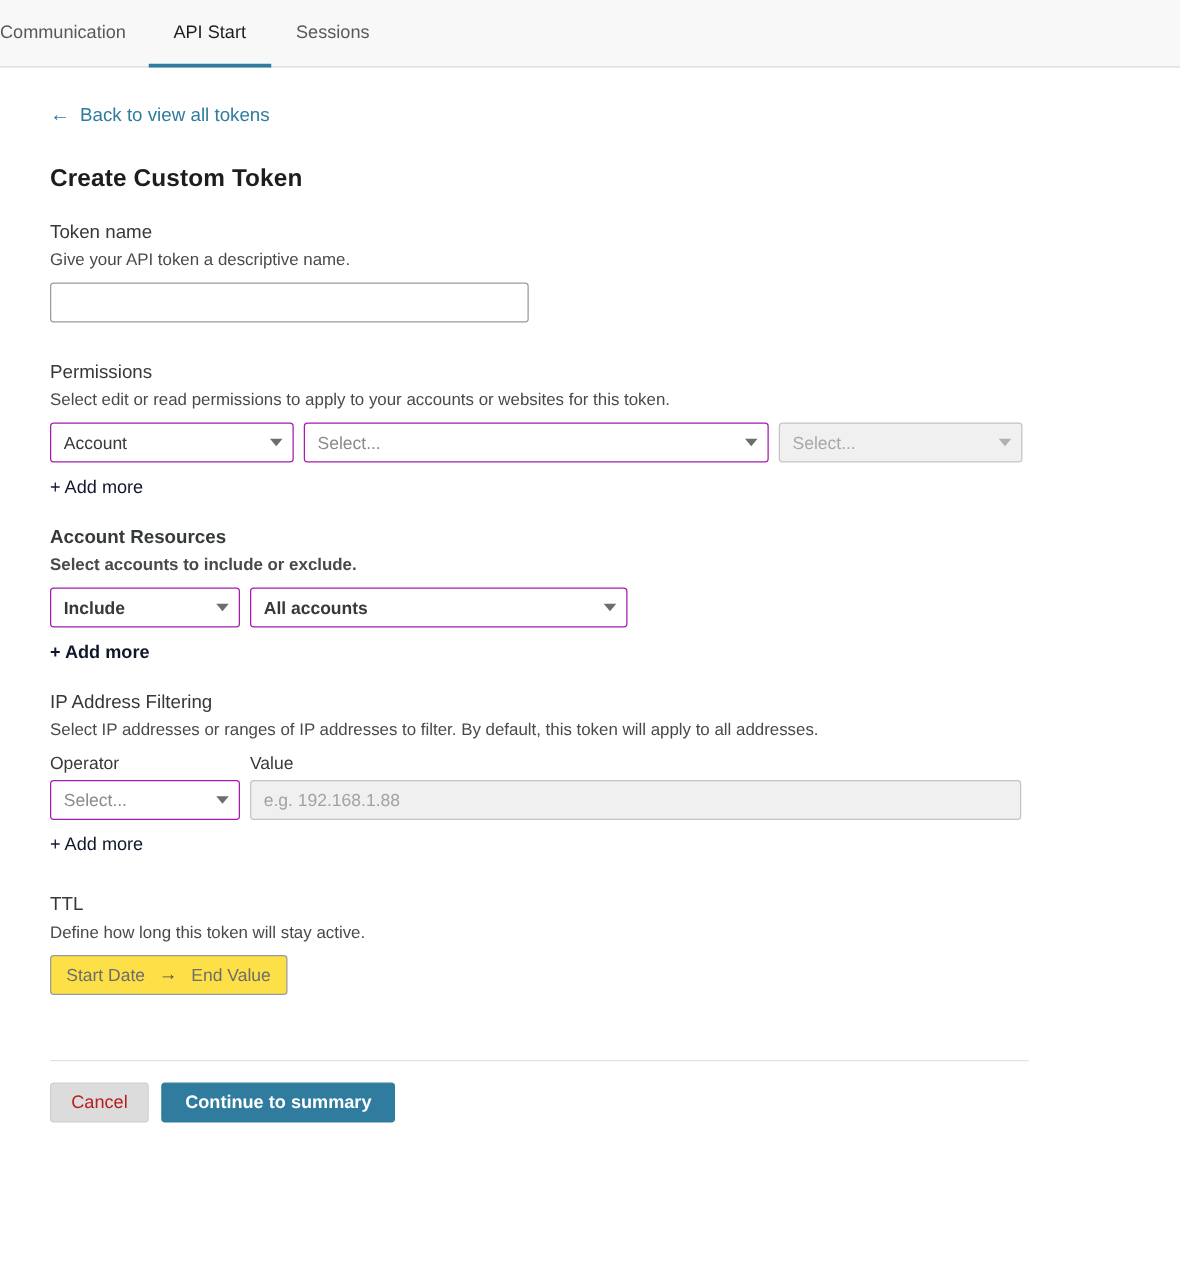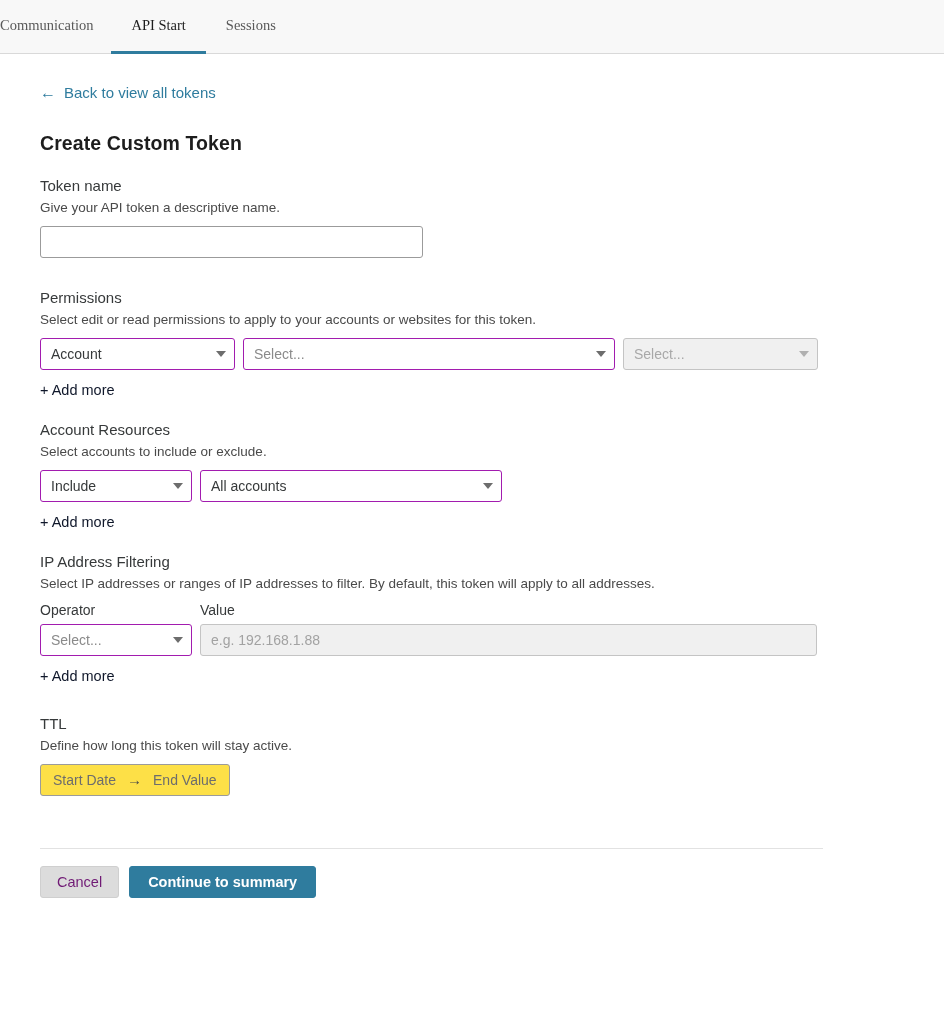--- a/index.html
+++ b/index.html
@@ -24,21 +24,20 @@
   }
   .tab {
     display: flex;
     align-items: center;
     padding: 12px 20px;
     font-size: 14.5px;
     color: #595959;
     cursor: pointer;
     border-bottom: 3px solid transparent;
     margin-bottom: -1px;
-    font-family: Liberation Serif, serif;
   }
   .tab.first { padding-left: 0; padding-right: 18px; margin-left: 0; }
   .tab.active {
     color: #1d1d1d;
     border-bottom-color: #2f7c9e;
     font-weight: 400;
   }
 
   
   .content {
@@ -195,21 +194,21 @@
     height: 32px;
     border-radius: 3px;
     font-size: 14.5px;
     font-family: "Liberation Sans", sans-serif;
     cursor: pointer;
     border: 1px solid transparent;
     padding: 0 16px;
   }
   .btn-secondary {
     background: #dcdcdc;
-    color: #701a75;
+    color: #b91c1c;
     border-color: #cfcfcf;
   }
   .btn-primary {
     background: #2f7c9e;
     color: #ffffff;
     font-weight: bold;
     border-color: #2f7c9e;
     padding: 0 18px;
   }
 </style>
@@ -259,21 +258,21 @@
       </div>
       <div class="select w-select-right disabled">
         <span>Select...</span>
         <span class="caret"></span>
       </div>
     </div>
     <div class="addmore">+ Add more</div>
   </div>
 
   
-  <div class="section" style="">
+  <div class="section" style="font-weight:bold;">
     <div class="section-label">Account Resources</div>
     <div class="section-desc">Select accounts to include or exclude.</div>
     <div class="row">
       <div class="select w-include">
         <span>Include</span>
         <span class="caret"></span>
       </div>
       <div class="select w-allaccounts">
         <span>All accounts</span>
         <span class="caret"></span>

